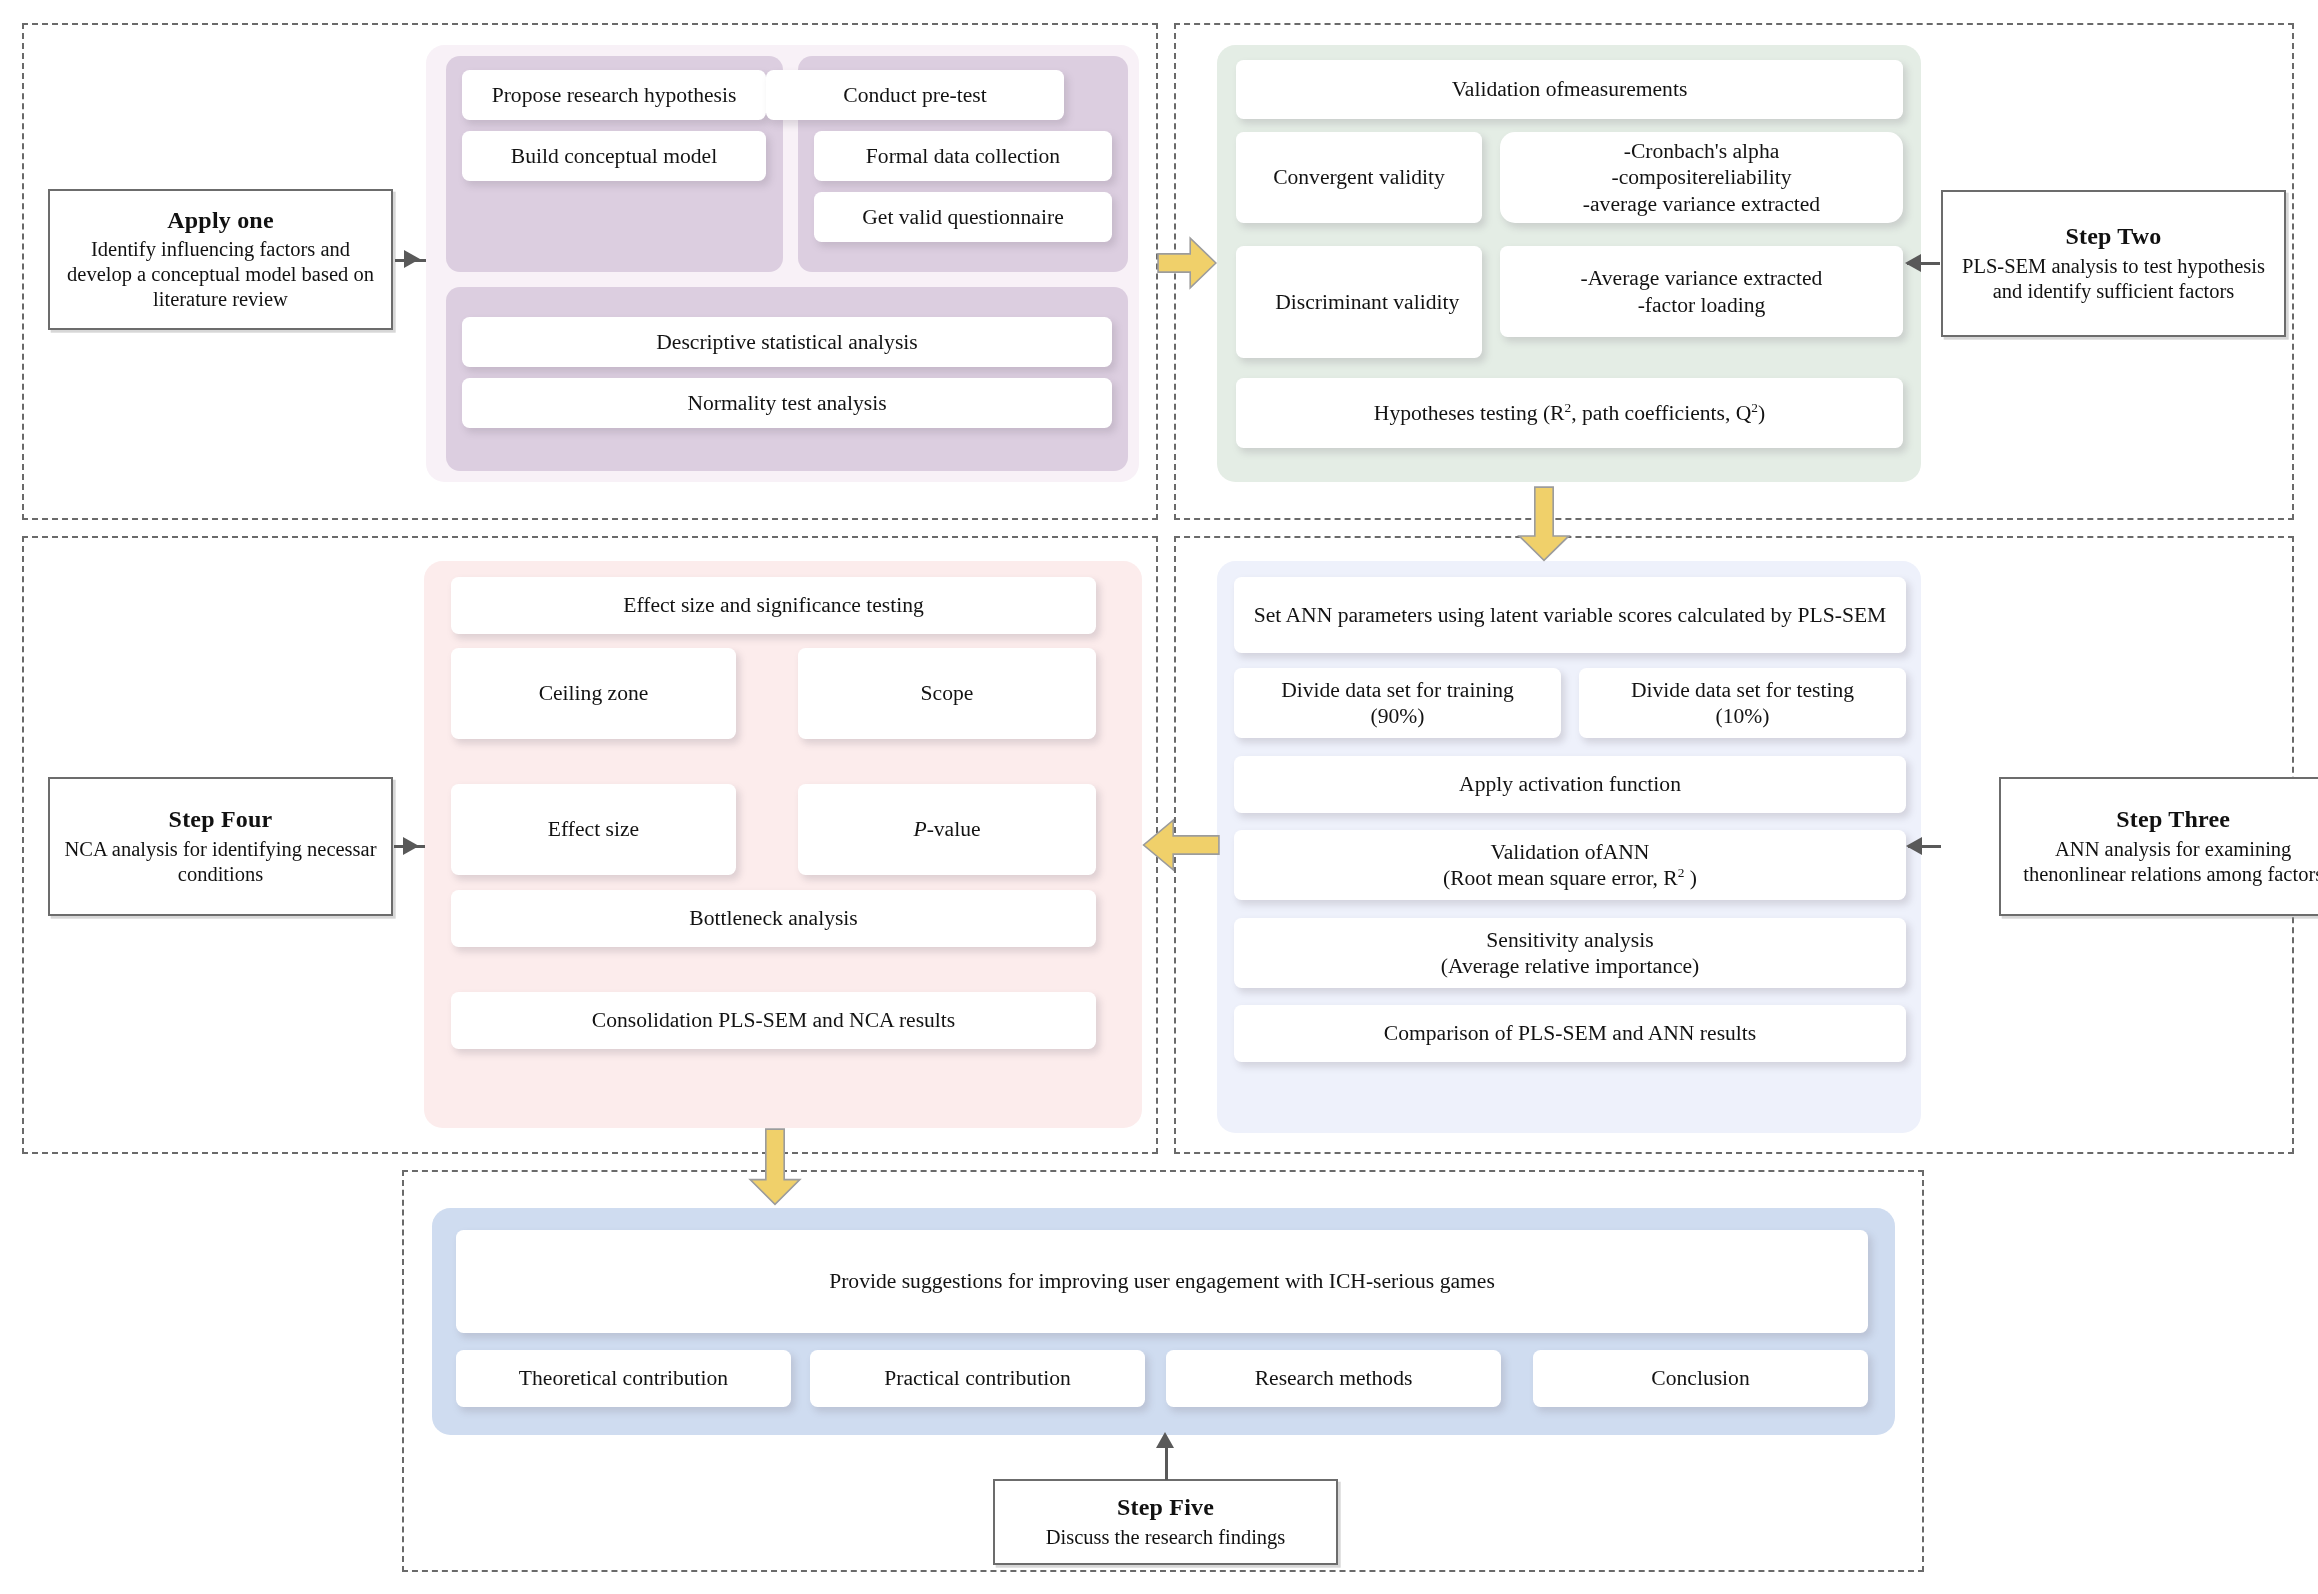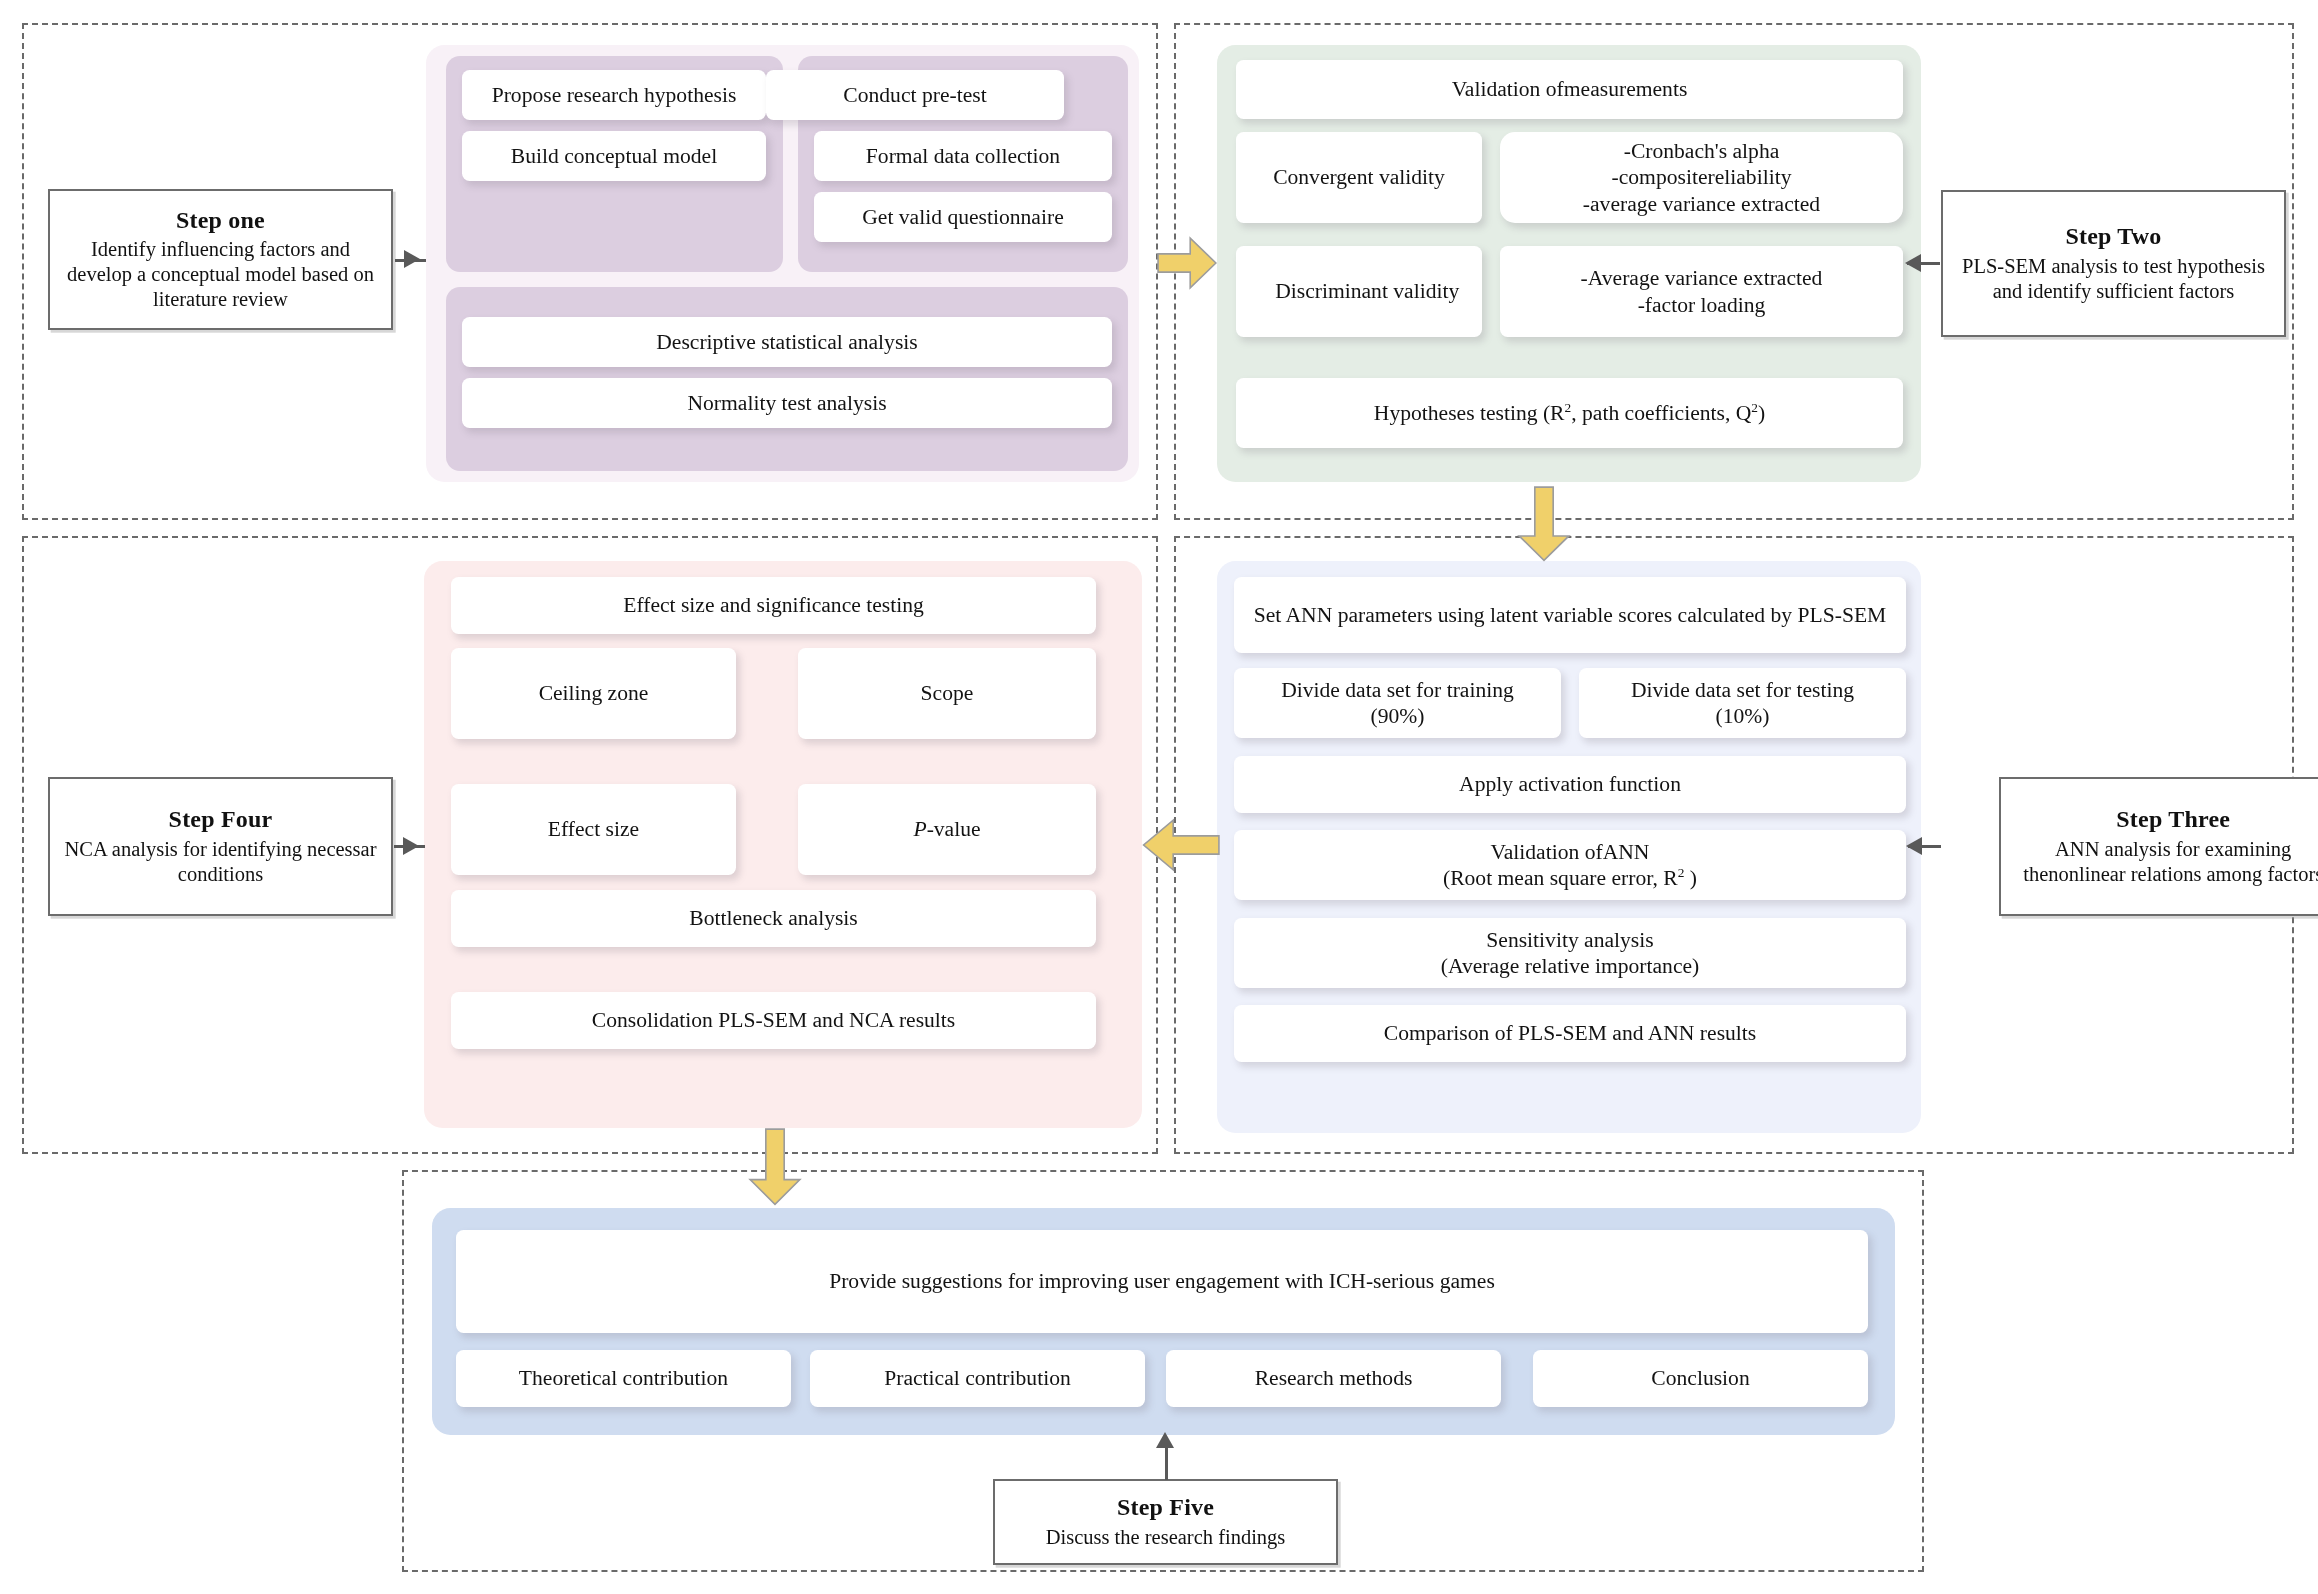--- a/index.html
+++ b/index.html
@@ -160,21 +160,21 @@
 
   <div class="panel" id="panel-two"></div>
 
   <div class="card" style="left:1236px; top:60px; width:667px; height:59px;">Validation ofmeasurements</div>
 
   <div class="card" style="left:1236px; top:132px; width:246px; height:91px;">Convergent validity</div>
   <div class="card" style="left:1500px; top:132px; width:403px; height:91px; white-space:pre-line;border-radius:15px;">-Cronbach's alpha
 -compositereliability
 -average variance extracted</div>
 
-  <div class="card" style="left:1236px; top:246px; width:246px; height:91px;padding-left:24px;">Discriminant validity</div>
+  <div class="card" style="left:1236px; top:246px; width:246px; height:112px;padding-left:24px;">Discriminant validity</div>
   <div class="card" style="left:1500px; top:246px; width:403px; height:91px; white-space:pre-line;">-Average variance extracted
 -factor loading</div>
 
   <div class="card" style="left:1236px; top:378px; width:667px; height:70px;">
     <span><span>Hypotheses testing (R</span><sup>2</sup><span>, path coefficients, Q</span><sup>2</sup><span>)</span></span>
   </div>
 
   <div class="panel" id="panel-four"></div>
 
   <div class="card" style="left:451px; top:577px; width:645px; height:57px;">Effect size and significance testing</div>
@@ -213,21 +213,21 @@
   <div class="panel" id="panel-five"></div>
 
   <div class="card" style="left:456px; top:1230px; width:1412px; height:103px;">Provide suggestions for improving user engagement with ICH-serious games</div>
 
   <div class="card" style="left:456px; top:1350px; width:335px; height:57px;">Theoretical contribution</div>
   <div class="card" style="left:810px; top:1350px; width:335px; height:57px;">Practical contribution</div>
   <div class="card" style="left:1166px; top:1350px; width:335px; height:57px;">Research methods</div>
   <div class="card" style="left:1533px; top:1350px; width:335px; height:57px;">Conclusion</div>
 
   <div class="stepbox" id="step-one">
-    <div class="title">Step one</div>
+    <div class="title">Apply one</div>
     <div class="desc">Identify influencing factors and develop a conceptual model based on literature review</div>
   </div>
 
   <div class="stepbox" id="step-two">
     <div class="title">Step Two</div>
     <div class="desc">PLS-SEM analysis to test hypothesis and identify sufficient factors</div>
   </div>
 
   <div class="stepbox" id="step-four">
     <div class="title">Step Four</div>

